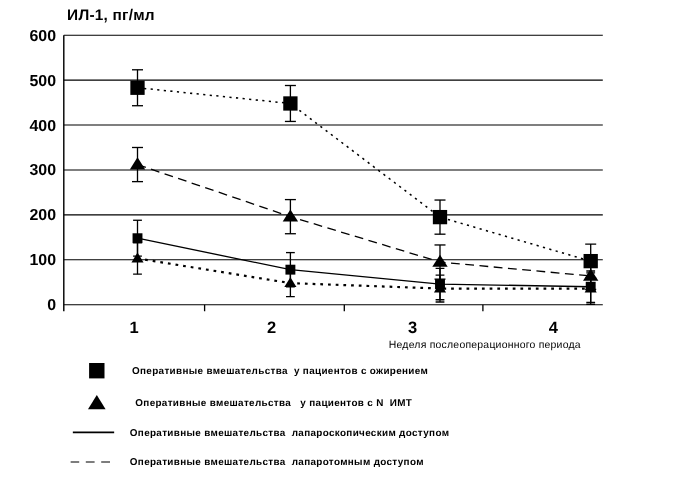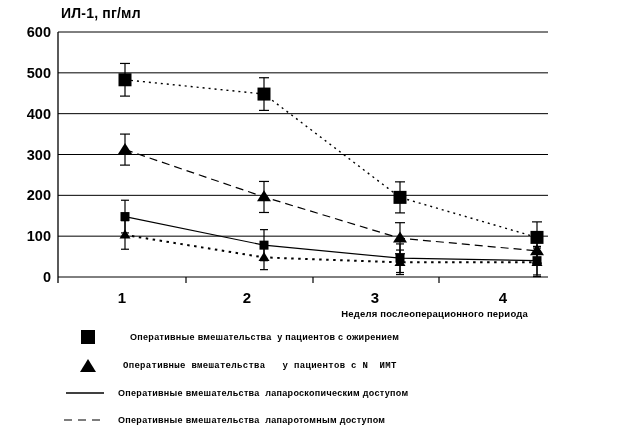--- a/index.html
+++ b/index.html
@@ -7,35 +7,35 @@
     position:relative;width:548px;height:436px;background:#fff;
     font-family:"Liberation Sans",sans-serif;overflow:hidden;
   }
   #plot-svg{position:absolute;left:0;top:0;}
   .chart-title{
     position:absolute;left:61px;top:5px;
     font-size:14px;font-weight:bold;color:#000;letter-spacing:0.2px;
   }
   .x-axis-label{
     position:absolute;right:20px;top:308px;
-    font-size:9.5px;font-weight:bold;color:#000;letter-spacing:0.2px;white-space:pre;
+    font-size:9.5px;font-weight:normal;color:#000;letter-spacing:0.2px;white-space:pre;
   }
   .lg-row{position:absolute;display:flex;align-items:center;}
   .lg-label{
     font-size:9px;font-weight:bold;color:#000;white-space:pre;letter-spacing:0.3px;
   }
   .m-square{width:14px;height:14px;background:#000;flex:0 0 auto;}
   .m-triangle{
     width:0;height:0;flex:0 0 auto;
     border-left:8.5px solid transparent;border-right:8.5px solid transparent;
     border-bottom:13px solid #000;
   }
   .m-line-svg{display:block;flex:0 0 auto;}
-  #row1{left:81px;top:330px;} #row1 .lg-label{margin-left:35px;}
-  #row2{left:80px;top:359px;} #row2 .lg-label{margin-left:27px;font-family:Liberation Mono, monospace;}
+  #row1{left:81px;top:330px;} #row1 .lg-label{margin-left:25px;}
+  #row2{left:80px;top:359px;} #row2 .lg-label{margin-left:27px;}
   #row3{left:66px;top:388px;} #row3 .lg-label{margin-left:14px;text-align:right;}
   #row4{left:64px;top:415px;} #row4 .lg-label{margin-left:12px;text-align:right;}
 </style>
 </head>
 <body>
 
 <div id="stage">
 
   <div class="chart-title">ИЛ-1, пг/мл</div>
 

